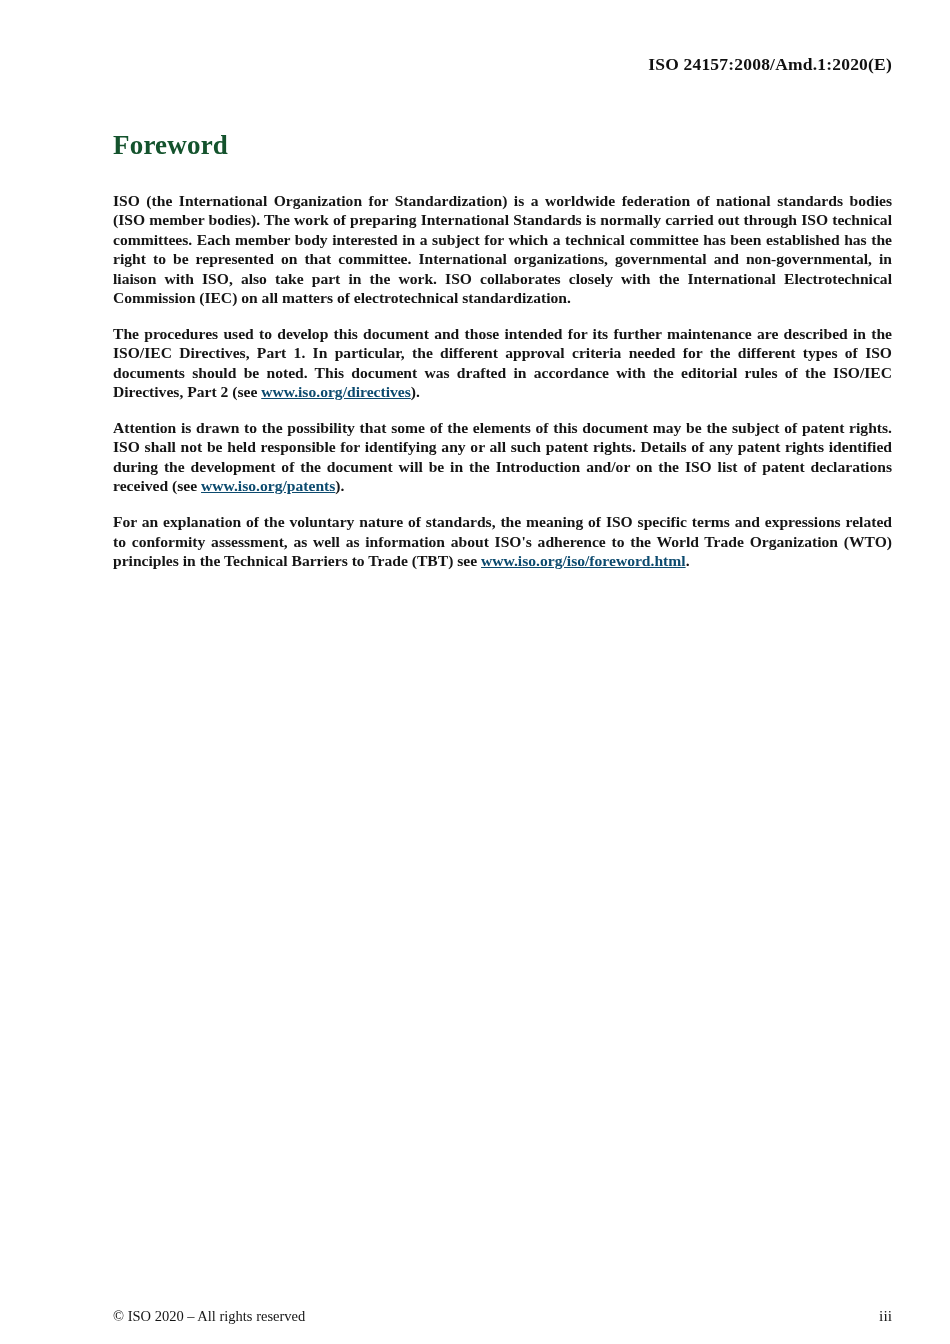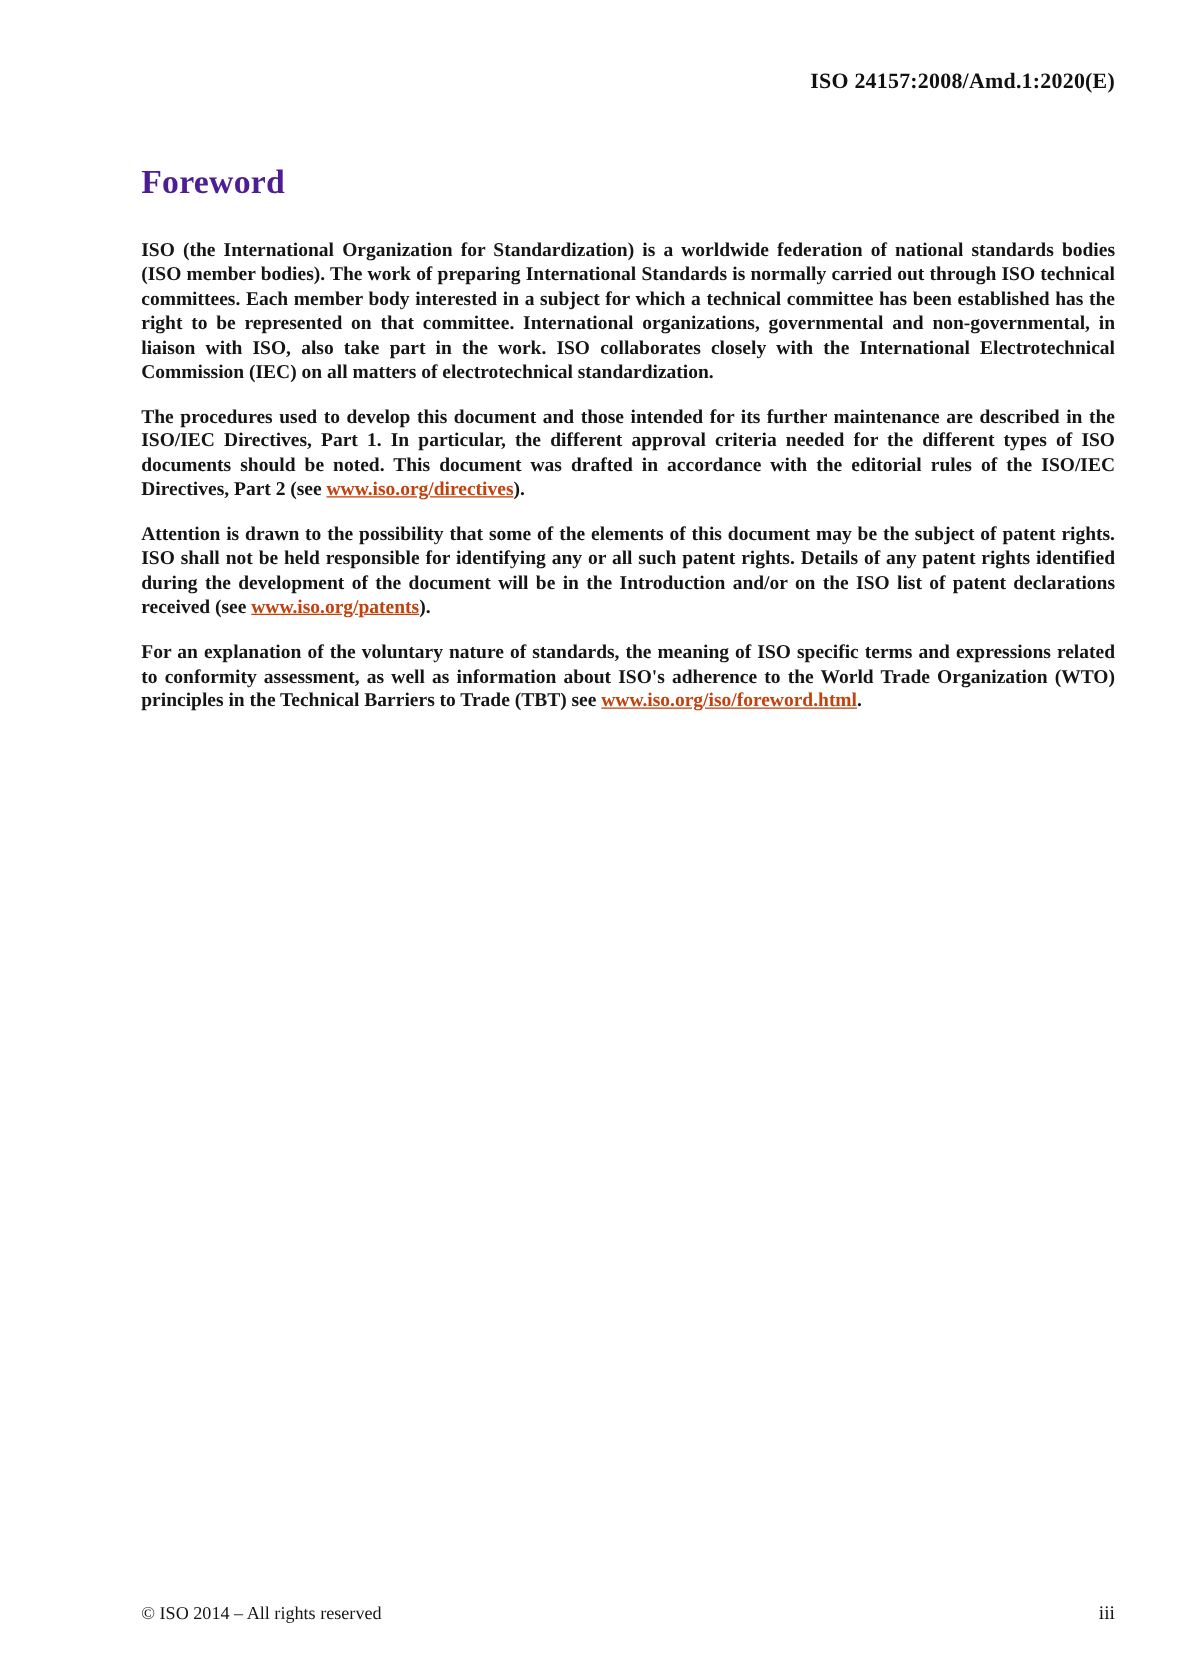--- a/index.html
+++ b/index.html
@@ -30,53 +30,54 @@
   .content {
     position: absolute;
     top: 130px;
     left: 113px;
     width: 779px;
   }
   .doc-title {
     font-size: 27px;
     font-weight: bold;
     margin: 0 0 30px 0;
-    color: #4c1d95;
+    color: #14532d;
     letter-spacing: 0.2px;
   }
   .body-para {
     font-size: 15.6px;
     line-height: 19.4px;
     text-align: justify;
     margin: 0 0 16.5px 0;
     color: #151515;
     overflow-wrap: break-word;
     font-weight: bold;
   }
   .body-para span, .body-para em, .body-para a {
     overflow-wrap: break-word;
   }
   .doc-link {
-    color: #c2410c;
+    color: #0c4a6e;
     text-decoration: underline;
     cursor: pointer;
   }
   .doc-footer {
     position: absolute;
     left: 113px;
     right: 58px;
     top: 1282px;
     display: flex;
     justify-content: space-between;
     align-items: baseline;
     font-size: 14.5px;
     color: #151515;
   }
   .footer-page-num {
     font-size: 15.5px;
+    margin-top: 25px;
   }
 </style>
 </head>
 <body>
 
 <div class="page">
 
   <div class="doc-header">ISO 24157:2008/Amd.1:2020(E)</div>
 
   <div class="content">
@@ -84,17 +85,17 @@
 
     <div>
         <p class="body-para"><span>ISO (the International Organization for Standardization) is a worldwide federation of national standards bodies (ISO member bodies). The work of preparing International Standards is normally carried out through ISO technical committees. Each member body interested in a subject for which a technical committee has been established has the right to be represented on that committee. International organizations, governmental and non-governmental, in liaison with ISO, also take part in the work. ISO collaborates closely with the International Electrotechnical Commission (IEC) on all matters of electrotechnical standardization.</span></p>
         <p class="body-para"><span>The procedures used to develop this document and those intended for its further maintenance are described in the ISO/IEC Directives, Part 1. In particular, the different approval criteria needed for the different types of ISO documents should be noted. This document was drafted in accordance with the editorial rules of the ISO/IEC Directives, Part 2 (see </span><a class="doc-link" href="#">www.iso.org/directives</a><span>).</span></p>
         <p class="body-para"><span>Attention is drawn to the possibility that some of the elements of this document may be the subject of patent rights. ISO shall not be held responsible for identifying any or all such patent rights. Details of any patent rights identified during the development of the document will be in the Introduction and/or on the ISO list of patent declarations received (see </span><a class="doc-link" href="#">www.iso.org/patents</a><span>).</span></p>
         <p class="body-para"><span>For an explanation of the voluntary nature of standards, the meaning of ISO specific terms and expressions related to conformity assessment, as well as information about ISO's adherence to the World Trade Organization (WTO) principles in the Technical Barriers to Trade (TBT) see </span><a class="doc-link" href="#">www.iso.org/iso/foreword.html</a><span>.</span></p>
       </div>
   </div>
 
   <div class="doc-footer">
-    <span>© ISO 2014 – All rights reserved</span>
+    <span>© ISO 2020 – All rights reserved</span>
     <span class="footer-page-num">iii</span>
   </div>
 
 </div>
 
 </body></html>

